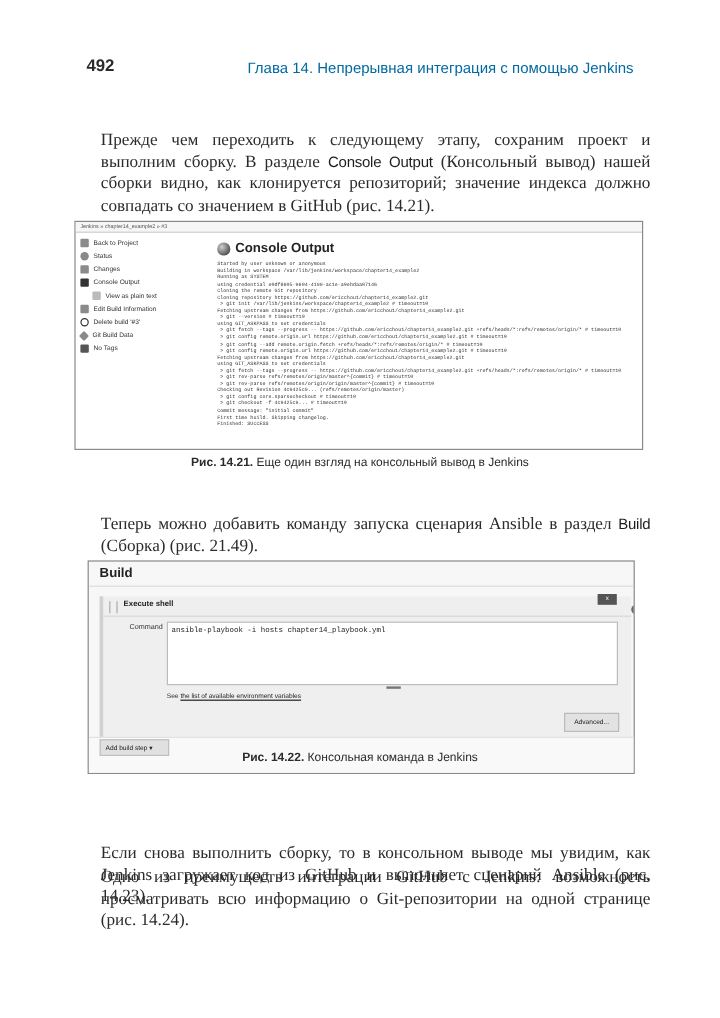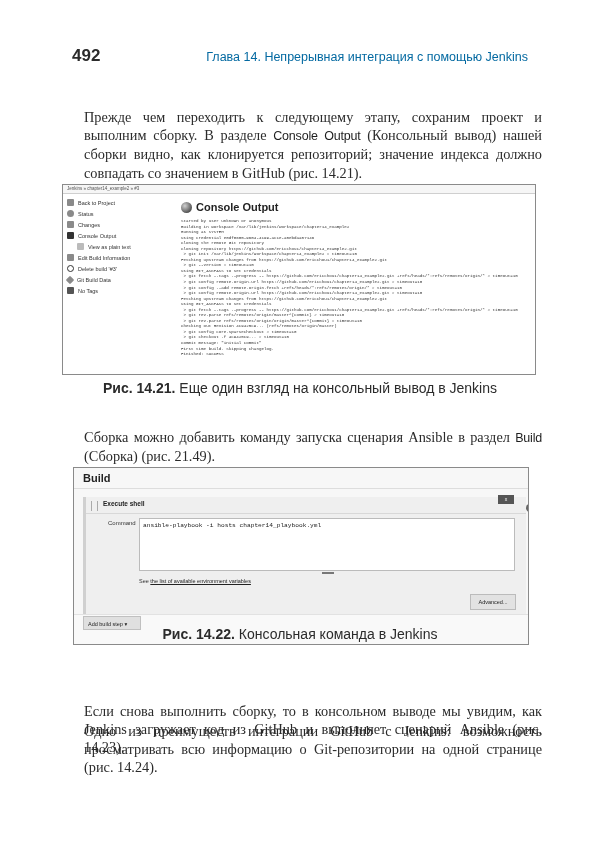--- a/index.html
+++ b/index.html
@@ -1,21 +1,21 @@
 <!DOCTYPE html>
 <html><head>
 <meta charset="utf-8">
 <style>
   html, body { margin:0; padding:0; background:#ffffff; }
   body { width:600px; height:848px; position:relative; overflow:hidden; color:#2a2a2a; }
-  .page-num { position:absolute; left:72px; top:46px; font-family:"Liberation Sans", sans-serif; font-weight:bold; font-size:17px; color:#2b2b2b; }
+  .page-num { position:absolute; left:72px; top:46px; font-family:"Liberation Sans", sans-serif; font-weight:bold; font-size:14px; color:#2b2b2b; }
   .running-head { position:absolute; right:72px; top:50px; font-family:"Liberation Sans", sans-serif; font-size:12.5px; color:#0369a1; }
   .para { position:absolute; left:72px; width:458px; font-family:"Liberation Serif", serif; font-size:14.3px; line-height:18.2px; color:#2b2b2b; text-align:justify; margin:12px; }
   .para .ui { font-family:"Liberation Sans", sans-serif; font-size:12.5px; letter-spacing:-0.2px; color:#1e1e1e; }
-  .caption { position:absolute; left:60px; width:480px; text-align:center; font-family:"Liberation Sans", sans-serif; font-size:14px; color:#2b2b2b; }
+  .caption { position:absolute; left:60px; width:480px; text-align:center; font-family:"Liberation Sans", sans-serif; font-size:10px; color:#2b2b2b; }
   .caption b { font-weight:bold; }
 
   
   .fig1 { position:absolute; left:62px; top:184px; width:472px; height:189px; border:1px solid #8a8a8a; background:#fff; overflow:hidden; }
   .fig1 .crumb { height:8px; border-bottom:1px solid #cfcfcf; font-family:"Liberation Sans", sans-serif; font-size:4.5px; color:#555; padding-left:4px; line-height:8px; background:#f6f6f6; }
   .fig1 .side { position:absolute; left:4px; top:12px; width:100px; }
   .fig1 .side-item { display:flex; align-items:center; height:11px; font-family:"Liberation Sans", sans-serif; font-size:5.5px; color:#333; }
   .fig1 .side-item.sub { padding-left:10px; }
   .fig1 .side-icon { width:7px; height:7px; margin-right:4px; background:#8a8a8a; border-radius:1px; flex:none; }
   .fig1 .side-icon.round { border-radius:50%; }
@@ -99,21 +99,21 @@
         <span>Console Output</span>
       </div>
     <div class="console" id="console-log"><div>Started by user unknown or anonymous</div><div>Building in workspace /var/lib/jenkins/workspace/chapter14_example2</div><div>Running as SYSTEM</div><div>using credential e0df8605-9604-4199-ac1e-a0ebdaa07146</div><div>Cloning the remote Git repository</div><div>Cloning repository https://github.com/ericchou1/chapter14_example2.git</div><div> &gt; git init /var/lib/jenkins/workspace/chapter14_example2 # timeout=10</div><div>Fetching upstream changes from https://github.com/ericchou1/chapter14_example2.git</div><div> &gt; git --version # timeout=10</div><div>using GIT_ASKPASS to set credentials</div><div> &gt; git fetch --tags --progress -- https://github.com/ericchou1/chapter14_example2.git +refs/heads/*:refs/remotes/origin/* # timeout=10</div><div> &gt; git config remote.origin.url https://github.com/ericchou1/chapter14_example2.git # timeout=10</div><div> &gt; git config --add remote.origin.fetch +refs/heads/*:refs/remotes/origin/* # timeout=10</div><div> &gt; git config remote.origin.url https://github.com/ericchou1/chapter14_example2.git # timeout=10</div><div>Fetching upstream changes from https://github.com/ericchou1/chapter14_example2.git</div><div>using GIT_ASKPASS to set credentials</div><div> &gt; git fetch --tags --progress -- https://github.com/ericchou1/chapter14_example2.git +refs/heads/*:refs/remotes/origin/* # timeout=10</div><div> &gt; git rev-parse refs/remotes/origin/master^{commit} # timeout=10</div><div> &gt; git rev-parse refs/remotes/origin/origin/master^{commit} # timeout=10</div><div>Checking out Revision 4c9425c9... (refs/remotes/origin/master)</div><div> &gt; git config core.sparsecheckout # timeout=10</div><div> &gt; git checkout -f 4c9425c9... # timeout=10</div><div>Commit message: "initial commit"</div><div>First time build. Skipping changelog.</div><div>Finished: SUCCESS</div></div>
   </div>
 
 </div>
 
 <div class="caption" style="top:380px;"><b>Рис. 14.21.</b><span> Еще один взгляд на консольный вывод в Jenkins</span></div>
 
 <p class="para" style="top:416px;">
-  <span>Сборка можно добавить команду запуска сценария Ansible в раздел </span><span class="ui">Build</span><span> (Сборка) (рис. 21.49).</span>
+  <span>Теперь можно добавить команду запуска сценария Ansible в раздел </span><span class="ui">Build</span><span> (Сборка) (рис. 21.49).</span>
 </p>
 
 <div class="fig2">
   <div class="build-title">Build</div>
   <div class="topline"></div>
   <div class="step">
     <div class="handle"></div>
     <div class="step-title">Execute shell</div>
     <div class="del-btn">x</div>
     <div class="help"></div>

